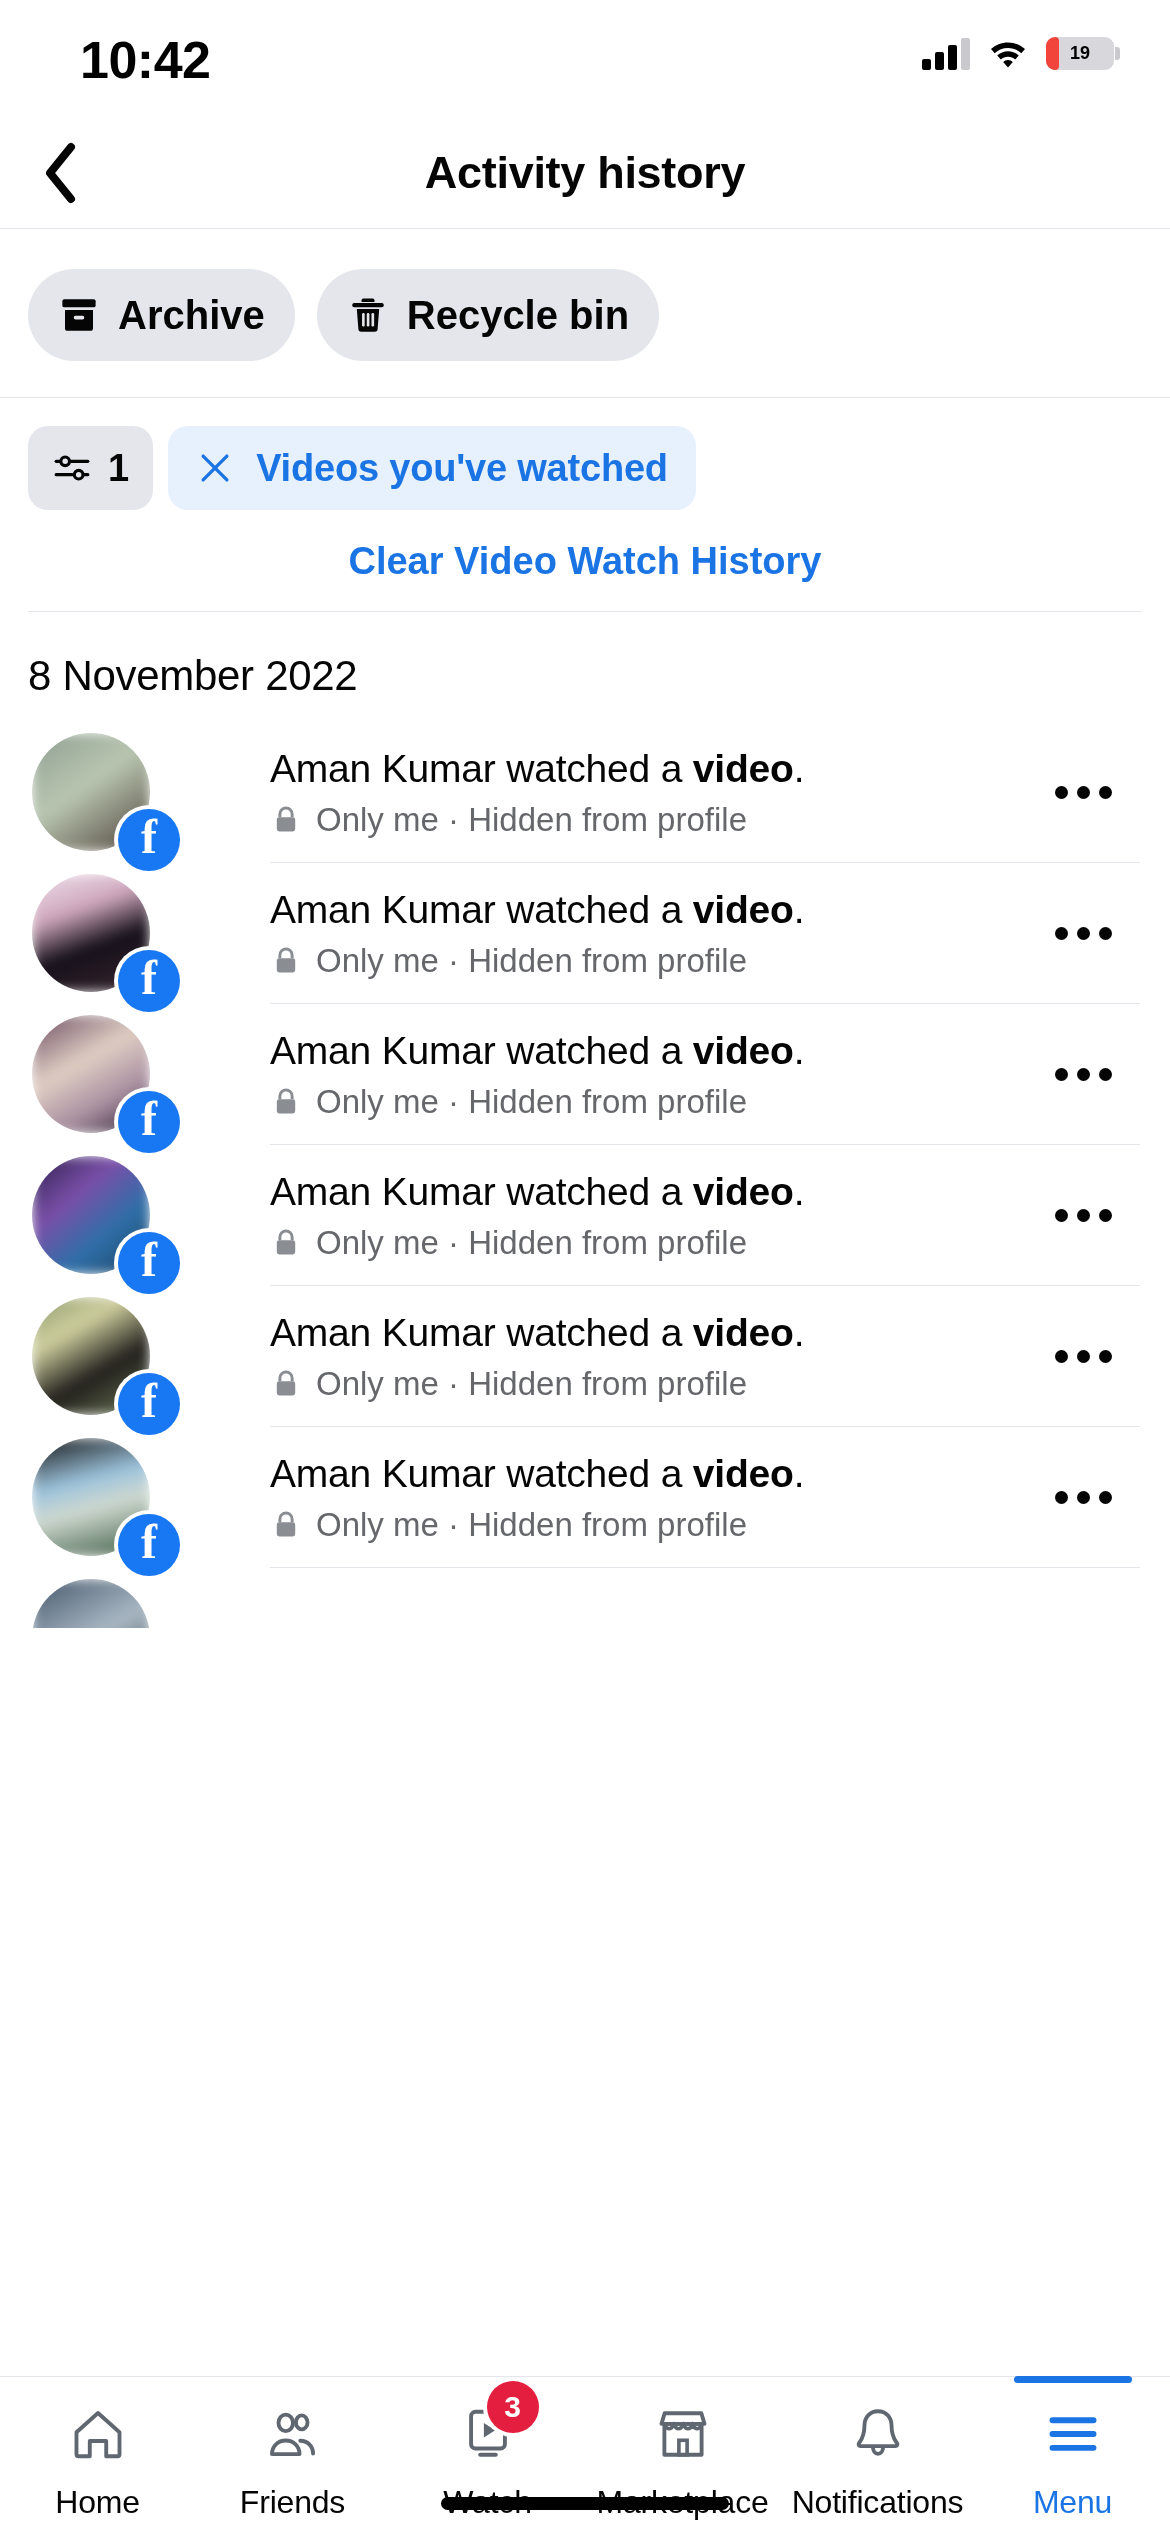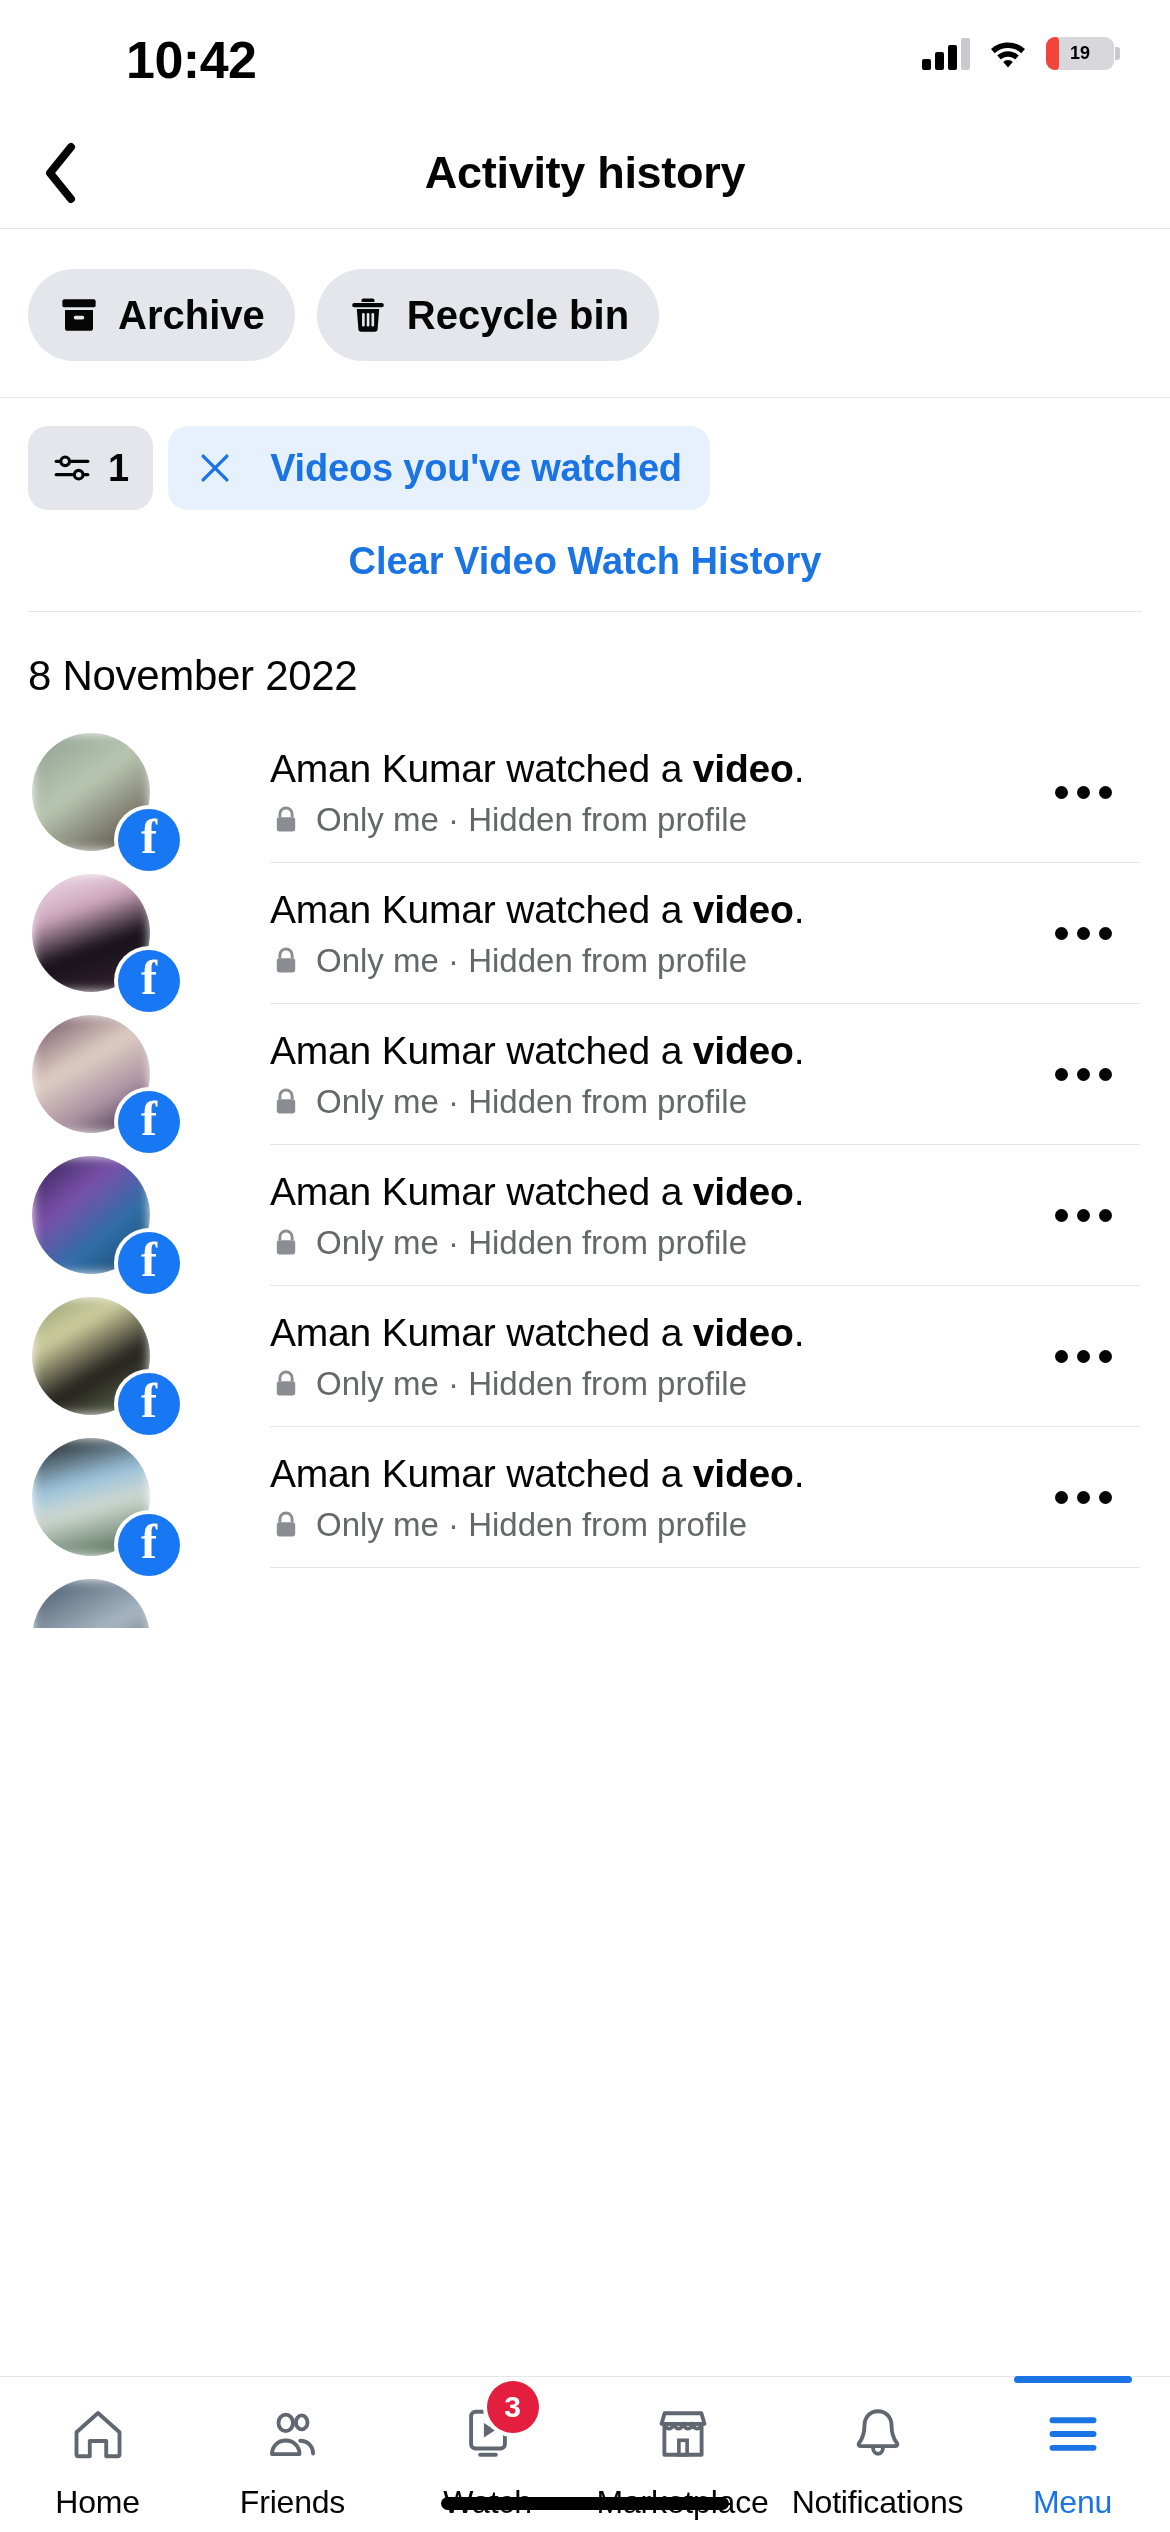--- a/index.html
+++ b/index.html
@@ -7,21 +7,21 @@
     width:1170px;height:2532px;
     background:#ffffff;
     font-family:"Liberation Sans","DejaVu Sans",sans-serif;
     -webkit-font-smoothing:antialiased;
     overflow:hidden;
     position:relative;
   }
   .phone{position:relative;width:1170px;height:2532px;overflow:hidden;background:#fff;}
 
   
-  .statusbar{height:118px;position:relative;margin-left:46px;}
+  .statusbar{height:118px;position:relative;}
   .sb-time{
     position:absolute;left:80px;top:30px;
     font-size:52px;font-weight:700;color:#000;letter-spacing:-0.5px;
   }
   .sb-right{position:absolute;right:56px;top:36px;display:flex;align-items:center;gap:17px;}
   .bars{display:flex;align-items:flex-end;gap:4px;height:34px;}
   .bars i{display:block;width:9px;background:#000;border-radius:2px;}
   .bars i.b1{height:11px}
   .bars i.b2{height:18px}
   .bars i.b3{height:25px}
@@ -56,21 +56,21 @@
   .chip .lbl{font-size:40px;font-weight:700;color:#050505;}
 
   
   .filterrow{display:flex;align-items:center;gap:15px;padding:28px 0 0 28px;}
   .filter-btn{
     display:flex;align-items:center;gap:16px;
     background:#e4e6eb;border-radius:20px;height:84px;padding:0 24px;
   }
   .filter-btn .cnt{font-size:38px;font-weight:600;color:#050505;}
   .pill{
-    display:flex;align-items:center;gap:36px;
+    display:flex;align-items:center;gap:22px;
     background:#e7f0fd;border-radius:20px;height:84px;padding:0 28px;
   }
   .pill .lbl{font-size:38px;font-weight:700;color:#1b74e4;letter-spacing:-0.2px;}
   .clear-link-wrap{text-align:center;padding:30px 0 28px 0;}
   .clear-link{font-size:38px;font-weight:600;color:#1b74e4;}
   .hr-inset{height:1px;background:#e4e6eb;margin:0 28px;}
 
   
   .date-hd{padding:40px 0 22px 28px;font-size:42px;font-weight:400;color:#050505;letter-spacing:-0.3px;}
 

